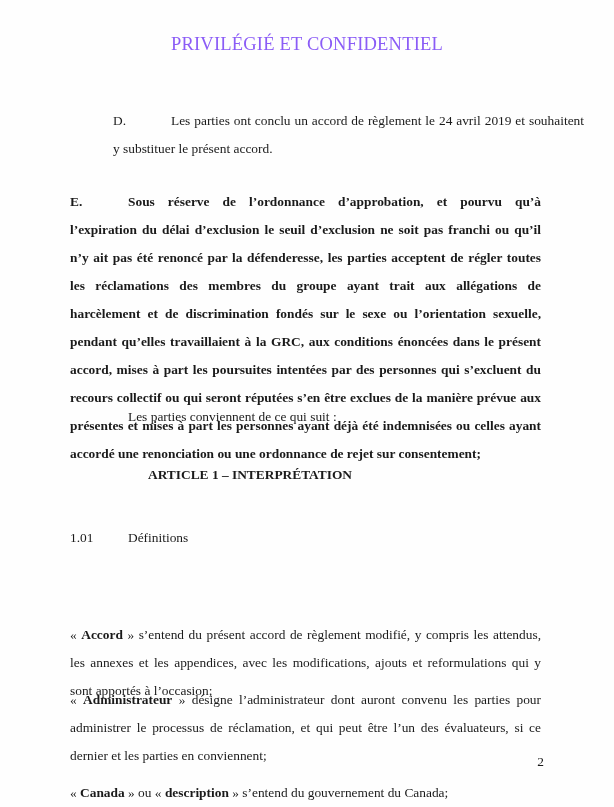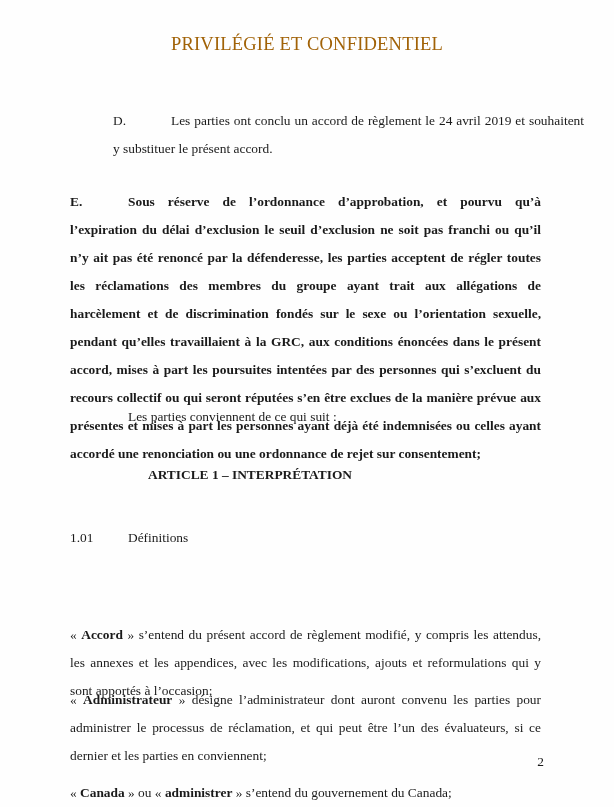--- a/index.html
+++ b/index.html
@@ -1,20 +1,20 @@
 <!DOCTYPE html>
 <html><head>
 <meta charset="utf-8">
 <style>
   html, body { margin: 0; padding: 0; background: #ffffff; }
   body { width: 614px; height: 807px; position: relative; overflow: hidden;
          font-family: "Liberation Serif", "DejaVu Serif", serif; color: #1a1a1a; }
   .page { position: absolute; left: 0; top: 0; width: 614px; height: 807px; background: #fefefe; }
   .title { position: absolute; top: 34px; left: 0; width: 614px; text-align: center;
-           font-size: 18.5px; letter-spacing: 0.2px; color: #a16207; }
+           font-size: 18.5px; letter-spacing: 0.2px; color: #8b5cf6; }
   .para { position: absolute; left: 70px; width: 471px; font-size: 13.4px; line-height: 28px;
           text-align: justify; text-align-last: left; }
   .label { display: inline-block; width: 58px; }
   .indent { display: inline-block; width: 58px; }
   .center-head { position: absolute; left: 0; width: 500px; text-align: center;
                  font-size: 13.4px; font-weight: bold; }
   .sec-head { position: absolute; left: 70px; font-size: 13.4px; font-weight: normal; }
   .sec-num { display: inline-block; width: 58px; }
   b { font-weight: bold; }
   .page-num { position: absolute; right: 70px; top: 754px; font-size: 13.4px; }
@@ -47,17 +47,17 @@
 
   <div class="para" style="top:621px;">
     <span>« </span><b>Accord</b><span> »</span><span> s’entend du présent accord de règlement modifié, y compris les attendus, les annexes et les appendices, avec les modifications, ajouts et reformulations qui y sont apportés à l’occasion;</span>
   </div>
 
   <div class="para" style="top:686px;">
     <span>« </span><b>Administrateur</b><span> »</span><span> désigne l’administrateur dont auront convenu les parties pour administrer le processus de réclamation, et qui peut être l’un des évaluateurs, si ce dernier et les parties en conviennent;</span>
   </div>
 
   <div class="para" style="top:779px;">
-    <span>« </span><b>Canada</b><span> »</span><span> ou </span><span>« </span><b>administrer</b><span> »</span><span> s’entend du gouvernement du Canada;</span>
+    <span>« </span><b>Canada</b><span> »</span><span> ou </span><span>« </span><b>description</b><span> »</span><span> s’entend du gouvernement du Canada;</span>
   </div>
 
   <div class="page-num">2</div>
 </div>
 
 </body></html>

